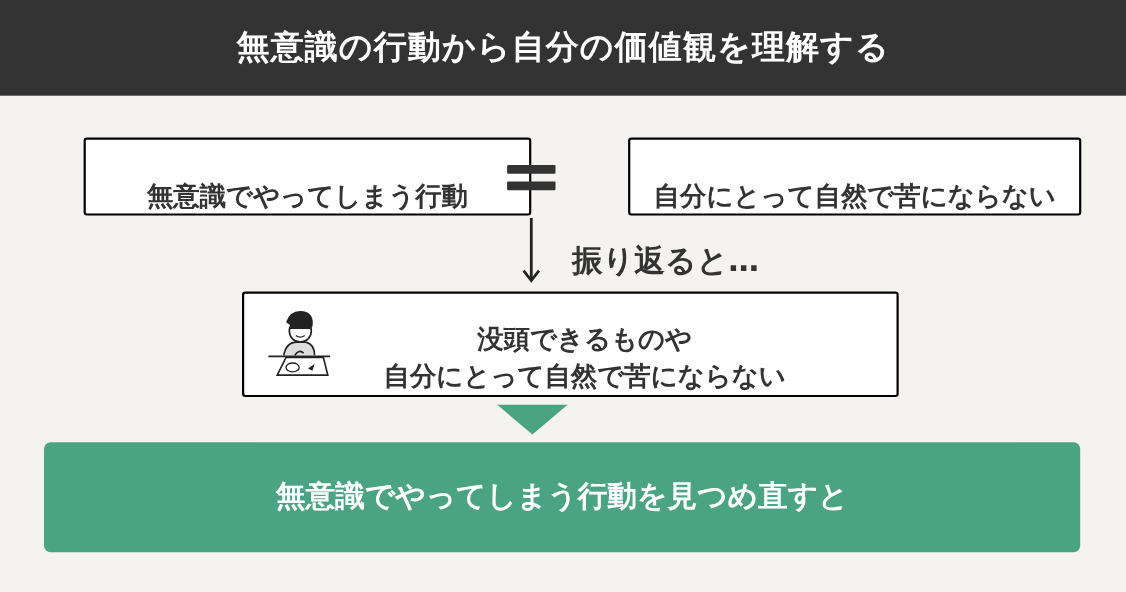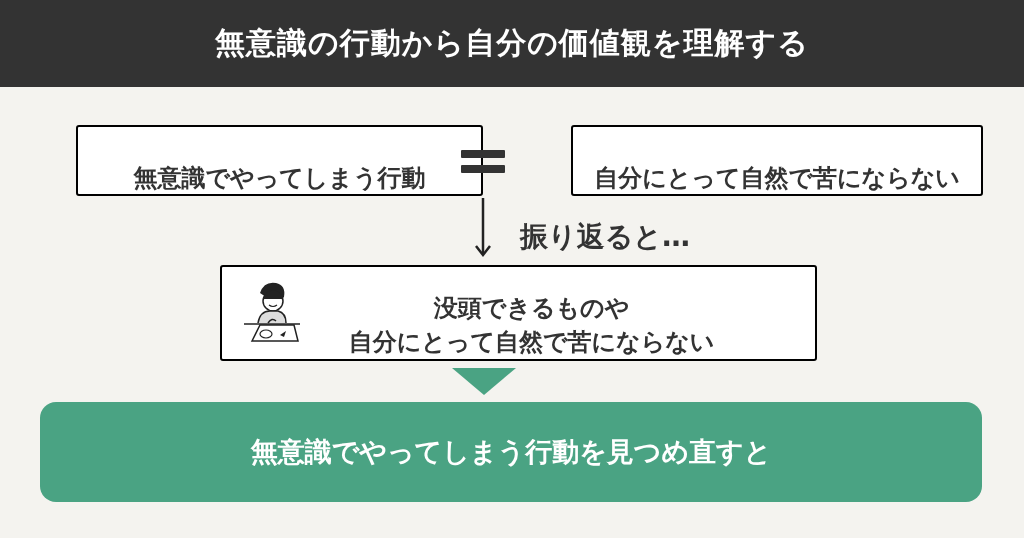--- a/index.html
+++ b/index.html
@@ -16,21 +16,21 @@
   .equals { position:absolute; left:461px; top:147px; width:44px; height:28px; }
   .equals span { position:absolute; left:0; width:44px; height:8px; background:#333; border-radius:1px; }
   .arrow { position:absolute; left:474px; top:198px; width:18px; height:60px; }
   .reflect-label { position:absolute; left:520px; top:218px; font-size:28px; font-weight:bold; color:#333; }
   .mid-box { left:184px; top:265px; width:597px; height:96px; justify-content:flex-start; }
   .mid-icon { position:absolute; left:20px; top:12px; width:60px; height:70px; }
   .mid-text { width:100%; text-align:center; font-size:24px; font-weight:bold; line-height:34px; padding-left:26px; box-sizing:border-box; }
   .triangle { position:absolute; left:452px; top:368px; width:0; height:0;
               border-left:32px solid transparent; border-right:32px solid transparent; border-top:27px solid #4aa383; }
   .result-box { position:absolute; left:40px; top:402px; width:942px; height:100px; background:#4aa383;
-                border-radius:16px; display:flex; align-items:center; justify-content:center; }
+                border-radius:6px; display:flex; align-items:center; justify-content:center; }
   .result-text { color:#fff; font-size:27px; font-weight:bold; text-align:center; line-height:40px; }
 </style>
 </head>
 <body>
 
 <div class="header">
   <div class="header-title">無意識の行動から自分の価値観を理解する</div>
 </div>
 
 <div class="box left-box">

